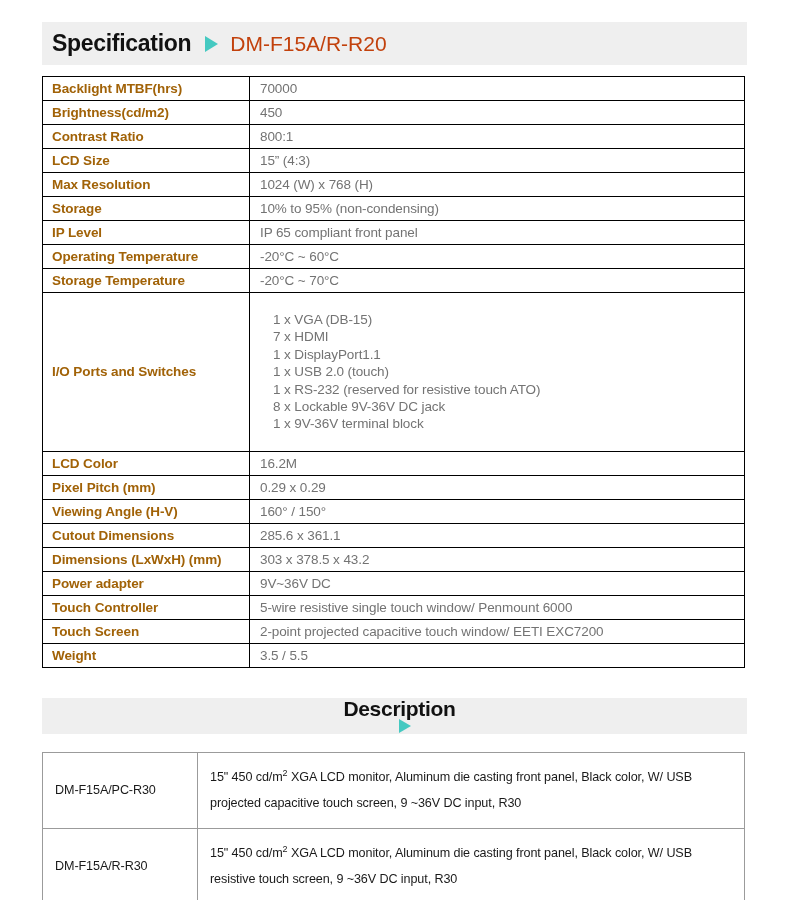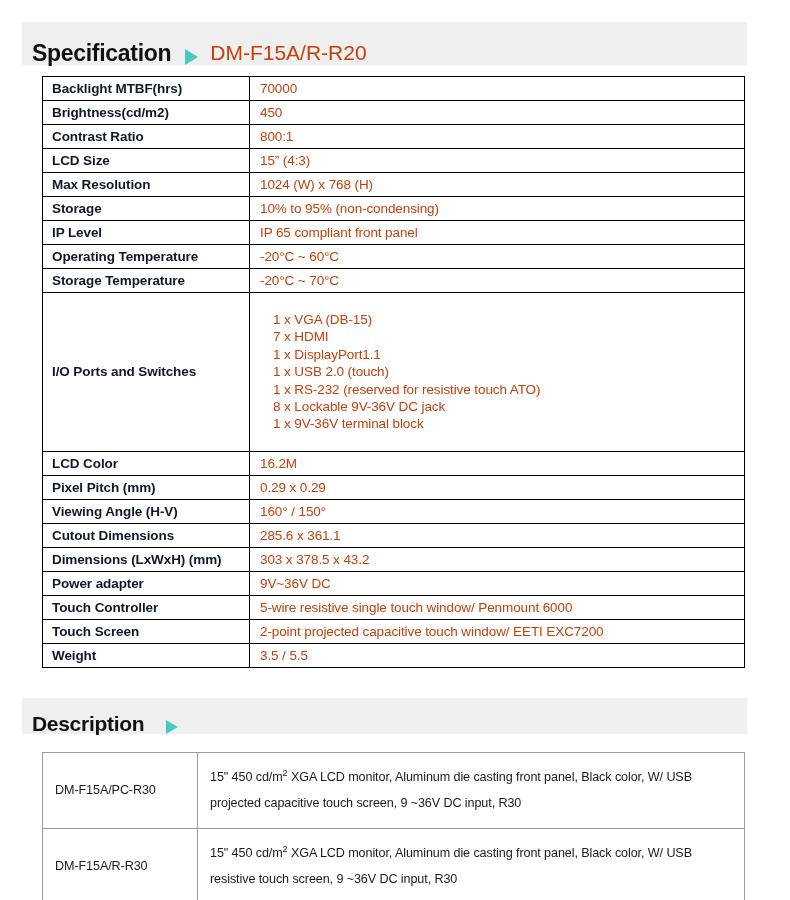--- a/index.html
+++ b/index.html
@@ -19,29 +19,29 @@
 
   .page {
     position: relative;
     width: 790px;
     height: 900px;
     padding: 0;
   }
 
   
   .section-band {
-    margin: 0 43px 0 22px;
+    margin: 0 43px 0 42px;
     background: #efefef;
     height: 43px;
     display: flex;
-    align-items: flex-end;
+    align-items: center;
     padding-left: 10px;
   }
   .section-band.spec-band { margin-top: 22px; }
-  .section-band.desc-band { margin-top: 30px; height: 36px; }
+  .section-band.desc-band { margin-top: 30px; height: 36px; flex-direction: column; }
 
   .section-title {
     font-size: 23px;
     font-weight: bold;
     letter-spacing: -0.3px;
     color: #111111;
     line-height: 1;
     white-space: nowrap;
   }
   .desc-band .section-title { font-size: 21px; }
@@ -80,26 +80,26 @@
   .spec-table td {
     border: 1px solid #000000;
     padding: 0 0 0 9px;
     vertical-align: middle;
     height: 24px;
     font-size: 13.5px;
   }
   .spec-table td.key {
     width: 207px;
     font-weight: bold;
-    color: #0f172a;
+    color: #a16207;
     letter-spacing: -0.1px;
   }
   .spec-table td.val {
     font-weight: normal;
-    color: #c2410c;
+    color: #737373;
     letter-spacing: -0.1px;
     padding-left: 10px;
   }
   .spec-table td.val.multiline {
     padding-top: 5px;
     padding-bottom: 5px;
     line-height: 17.4px;
   }
   .io-list { margin: 13px; padding: 0; list-style: none; }
   .io-list li { white-space: nowrap; }

